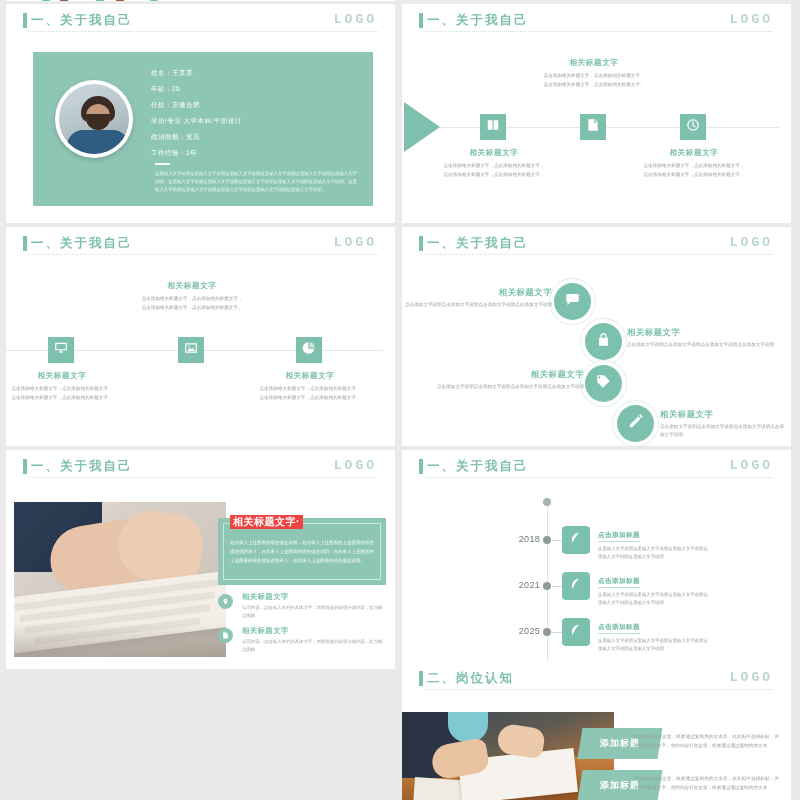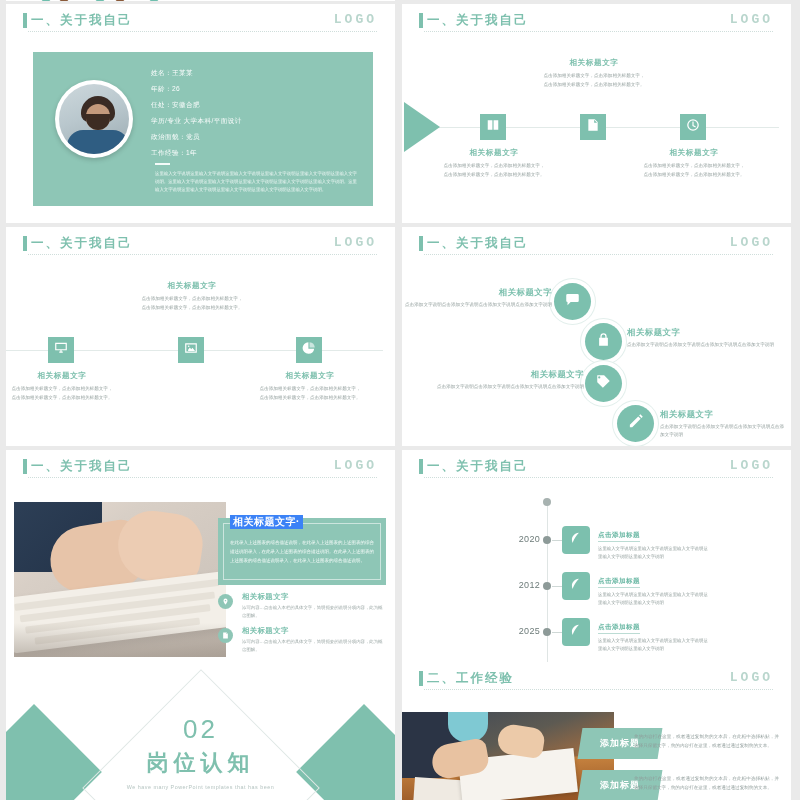--- a/index.html
+++ b/index.html
@@ -181,21 +181,21 @@
     position: absolute; left: 212px; top: 68px; width: 168px; height: 67px;
     background: #8ec6b6;
   }
   #s5 .panel .inner {
     position: absolute; left: 5px; top: 5px; right: 5px; bottom: 5px;
     border: 1px solid rgba(255,255,255,.55);
   }
   #s5 .panel h3 {
     position: absolute; left: 12px; top: -3px;
     font-size: 10px; font-weight: bold; color: #fff; letter-spacing: .5px;
-    background: #3b82f6; padding: 0 3px;
+    background: #ef4444; padding: 0 3px;
   }
   #s5 .panel p {
     position: absolute; left: 12px; right: 12px; top: 20px;
     font-size: 4.5px; line-height: 2.05; color: #fbfefd; text-align: justify;
   }
   #s5 .items { position: absolute; left: 212px; top: 142px; right: 10px; }
   #s5 .it { position: relative; min-height: 27px; margin-bottom: 6px; padding-left: 24px; }
   #s5 .it .ic {
     position: absolute; left: 0; top: 2px; width: 15px; height: 15px;
     border-radius: 50%; background: #8ec6b6;
@@ -569,38 +569,38 @@
       <div class="bar"></div>
       <div class="title">一、关于我自己</div>
       <div class="logo">LOGO</div>
       <div class="rule"></div>
     </div>
     <div class="vt">
       <div class="spine"></div>
       <div class="cap"></div>
 
       <div class="ev" style="top:36px">
-        <div class="yr">2020</div>
+        <div class="yr">2018</div>
         <div class="dot"></div>
         <div class="link"></div>
         <div class="box">
           <span>
             <svg viewBox="0 0 24 24">
                 <path d="M17 3C9 4 5 9 5 15c0 3 1.4 5.4 1.4 5.4S8 13 17 3z"></path>
               </svg>
           </span>
         </div>
         <div class="tx">
           <h4>点击添加标题</h4>
           <p>这里输入文字说明这里输入文字说明这里输入文字说明这里输入文字说明这里输入文字说明</p>
         </div>
       </div>
 
       <div class="ev" style="top:82px">
-        <div class="yr">2012</div>
+        <div class="yr">2021</div>
         <div class="dot"></div>
         <div class="link"></div>
         <div class="box">
           <span>
             <svg viewBox="0 0 24 24">
                 <path d="M17 3C9 4 5 9 5 15c0 3 1.4 5.4 1.4 5.4S8 13 17 3z"></path>
               </svg>
           </span>
         </div>
         <div class="tx">
@@ -621,33 +621,25 @@
           </span>
         </div>
         <div class="tx">
           <h4>点击添加标题</h4>
           <p>这里输入文字说明这里输入文字说明这里输入文字说明这里输入文字说明这里输入文字说明</p>
         </div>
       </div>
     </div>
   </div>
 
-  <div class="slide left" id="s7">
-    <div class="dia l"></div>
-    <div class="dia r"></div>
-    <div class="dia-out"></div>
-    <div class="num">02</div>
-    <div class="ttl">岗位认知</div>
-    <div class="sub">We have many PowerPoint templates that has been</div>
-  </div>
 
   <div class="slide right" id="s8">
     <div class="hdr">
       <div class="bar"></div>
-      <div class="title">二、工作经验</div>
+      <div class="title">二、岗位认知</div>
       <div class="logo">LOGO</div>
       <div class="rule"></div>
     </div>
     <div class="photo">
       <div class="desk"></div>
         <div class="suitA"></div>
         <div class="shirt"></div>
       <div class="paper2"></div>
         <div class="paper"></div>
       <div class="hand"></div>

